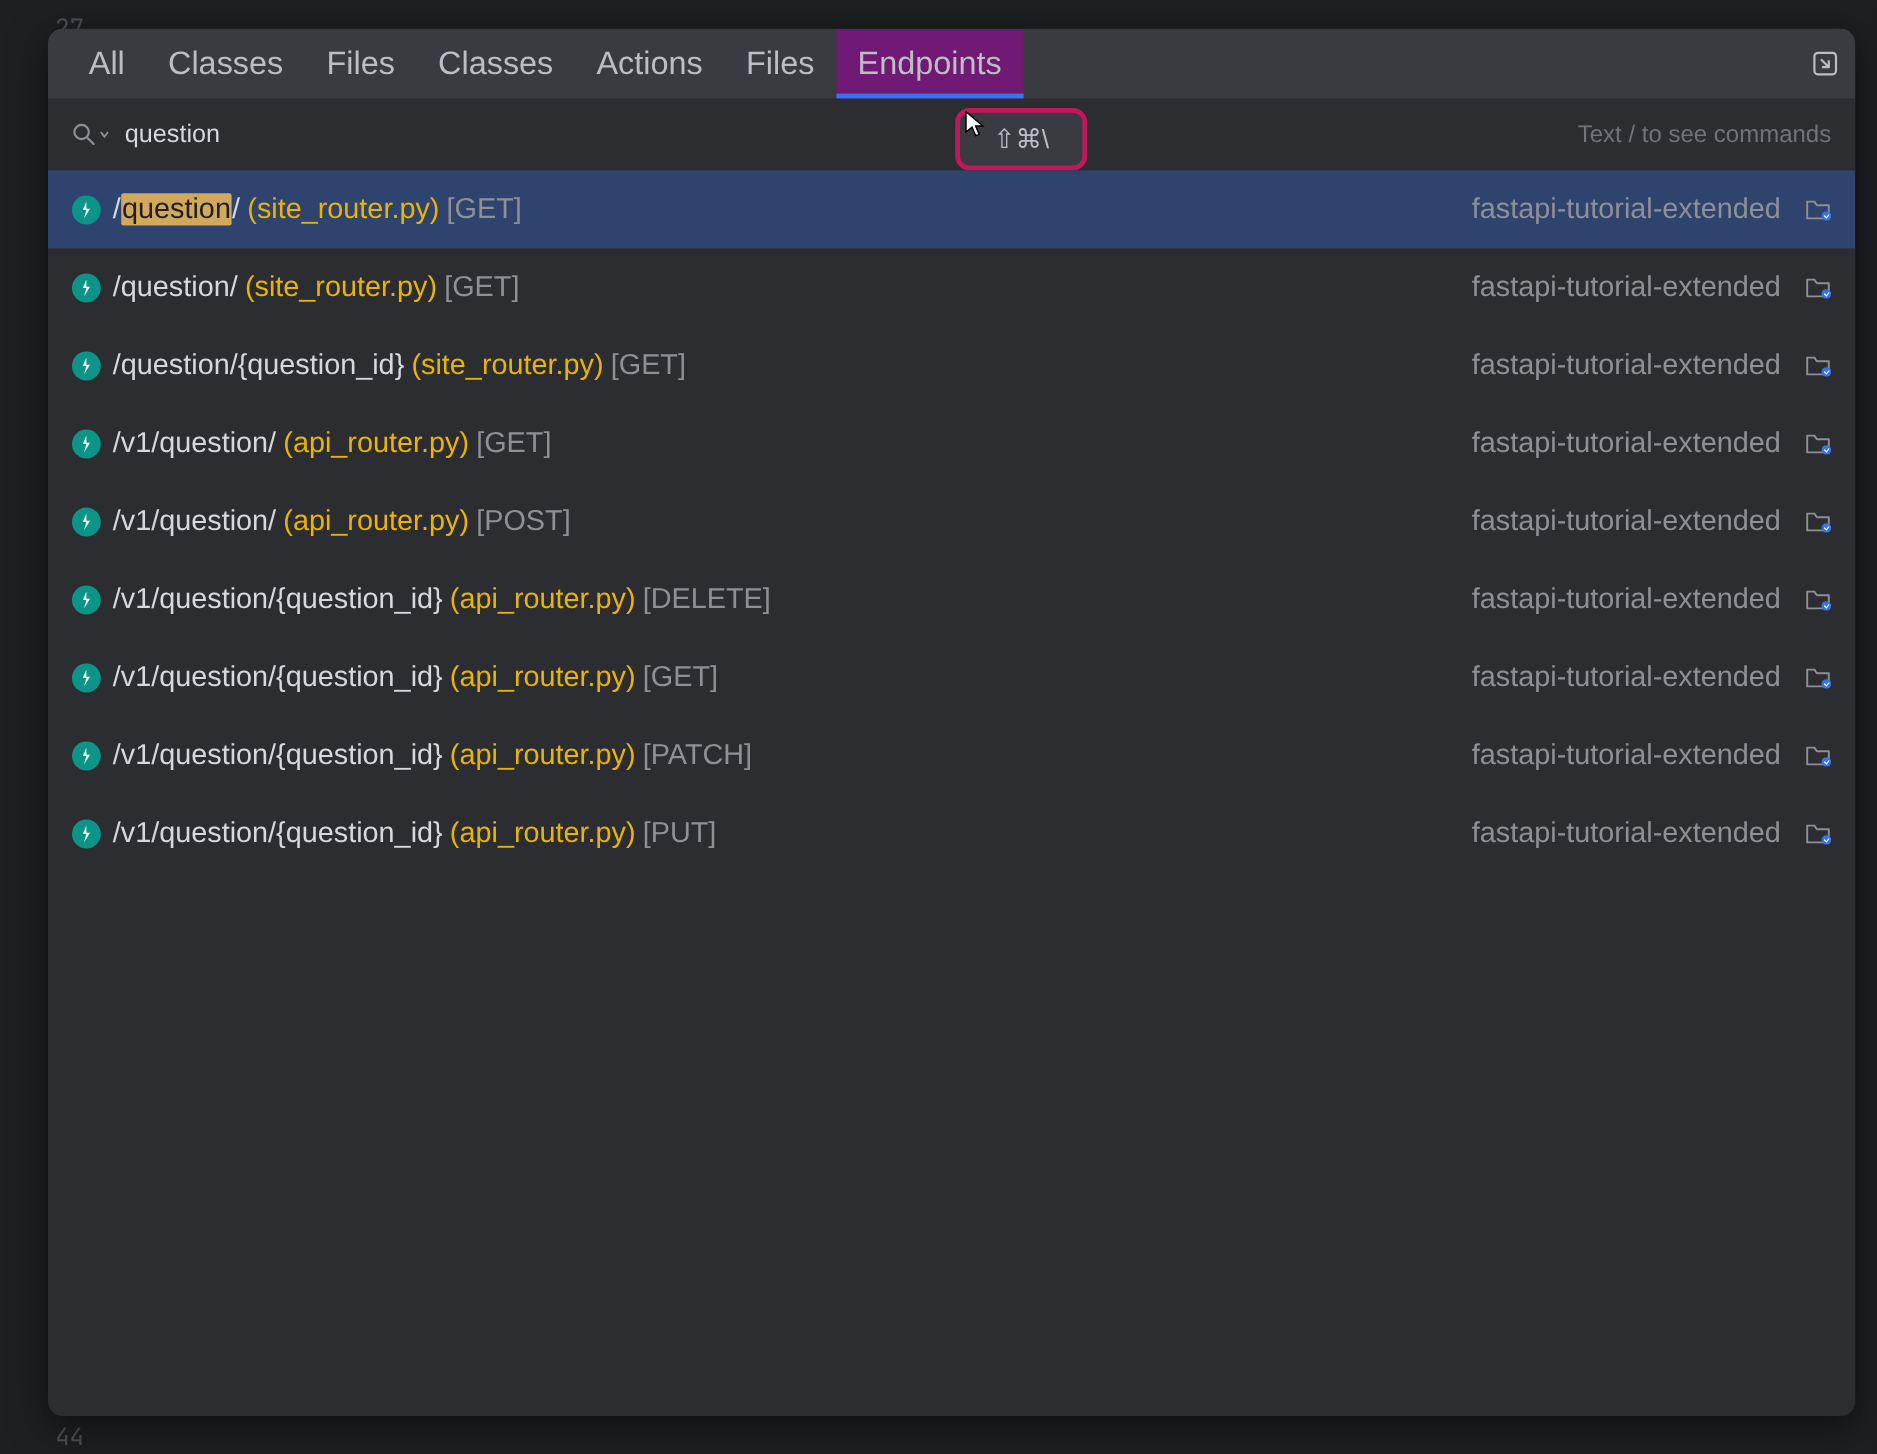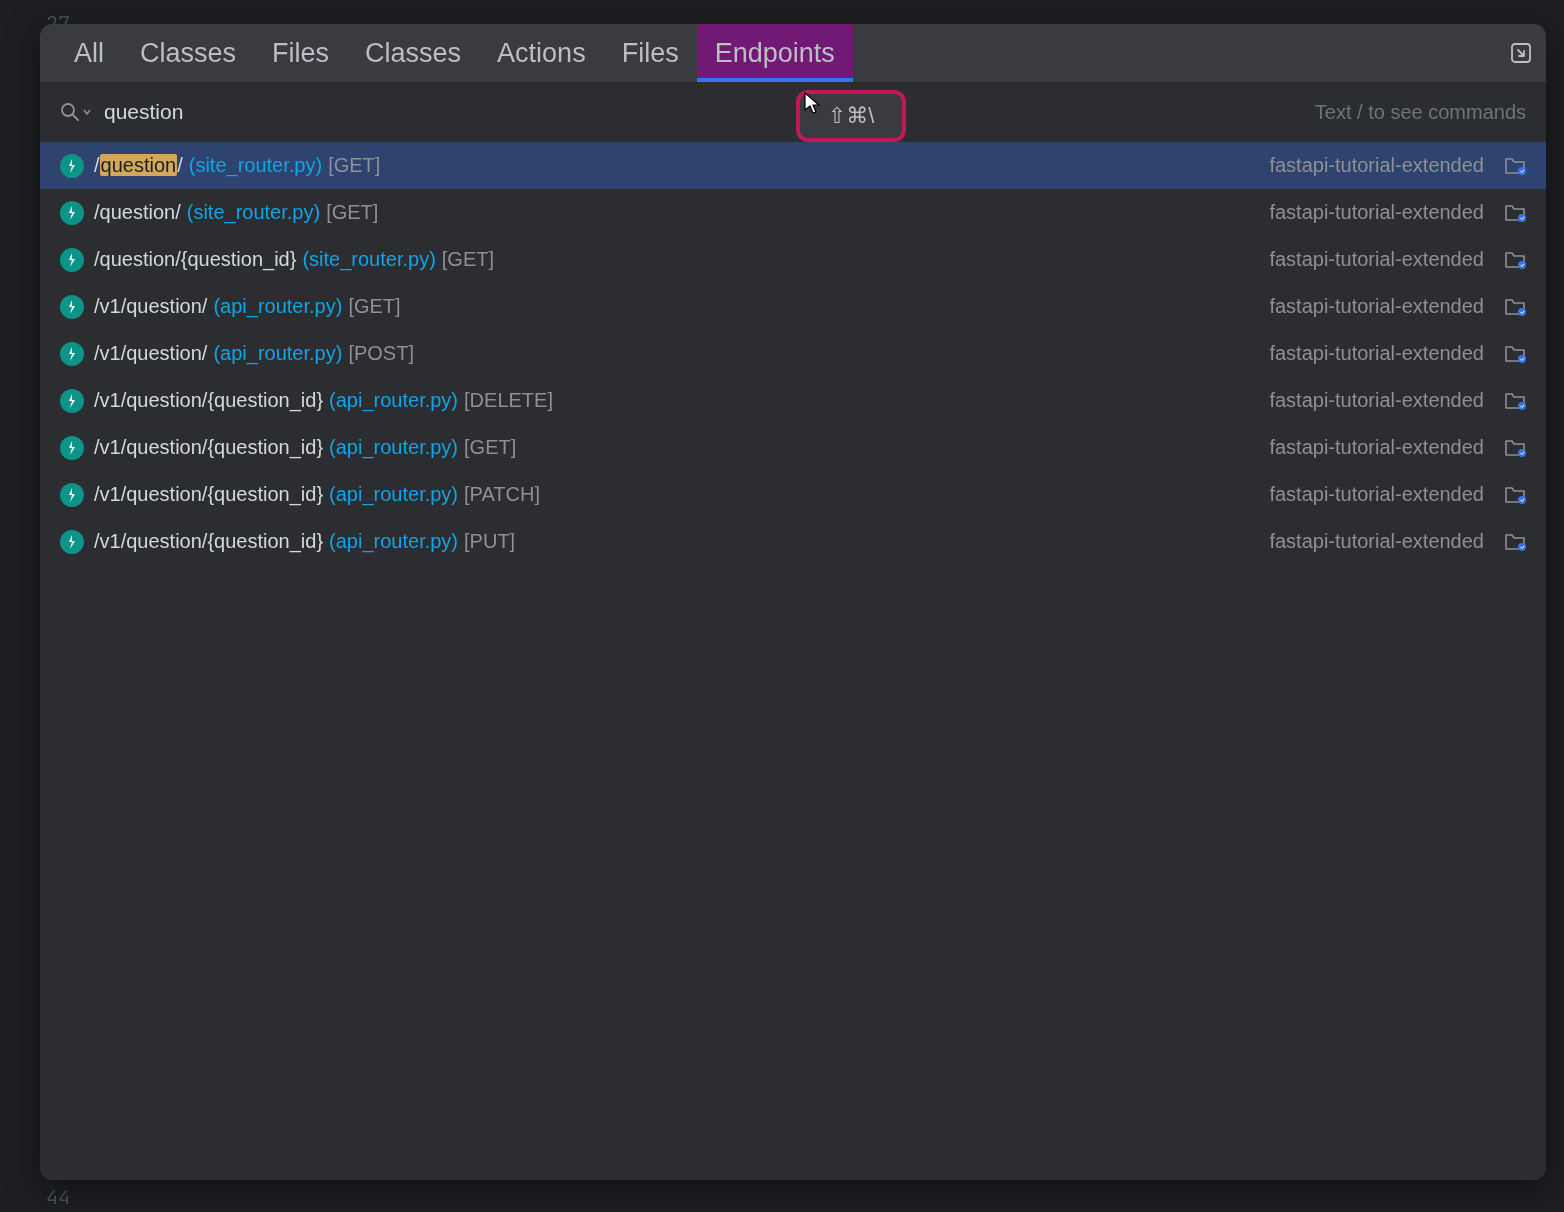--- a/index.html
+++ b/index.html
@@ -127,23 +127,23 @@
       justify-content: center;
       font-size: 22px;
       color: #bcbec4;
     }
     .results {
       position: relative;
     }
     .result-row {
       display: flex;
       align-items: center;
-      height: 47px;
+      height: 65px;
       padding: 0 20px;
-      font-size: 20px;
+      font-size: 24px;
       cursor: pointer;
     }
     .result-row.selected {
       background: #2e436e;
     }
     .result-icon {
       width: 24px;
       height: 24px;
       border-radius: 50%;
       background: #0d9488;
@@ -158,21 +158,21 @@
       color: #d5d8df;
       white-space: nowrap;
     }
     .highlight {
       background: #d2a85a;
       color: #1e1f22;
       border-radius: 2px;
       padding: 0 1px;
     }
     .result-file {
-      color: #0ea5e9;
+      color: #eab308;
       margin-left: 6px;
     }
     .result-method {
       color: #8e9096;
       margin-left: 6px;
     }
     .result-spacer { flex: 1; }
     .result-project {
       color: #8e9096;
       margin-right: 20px;

